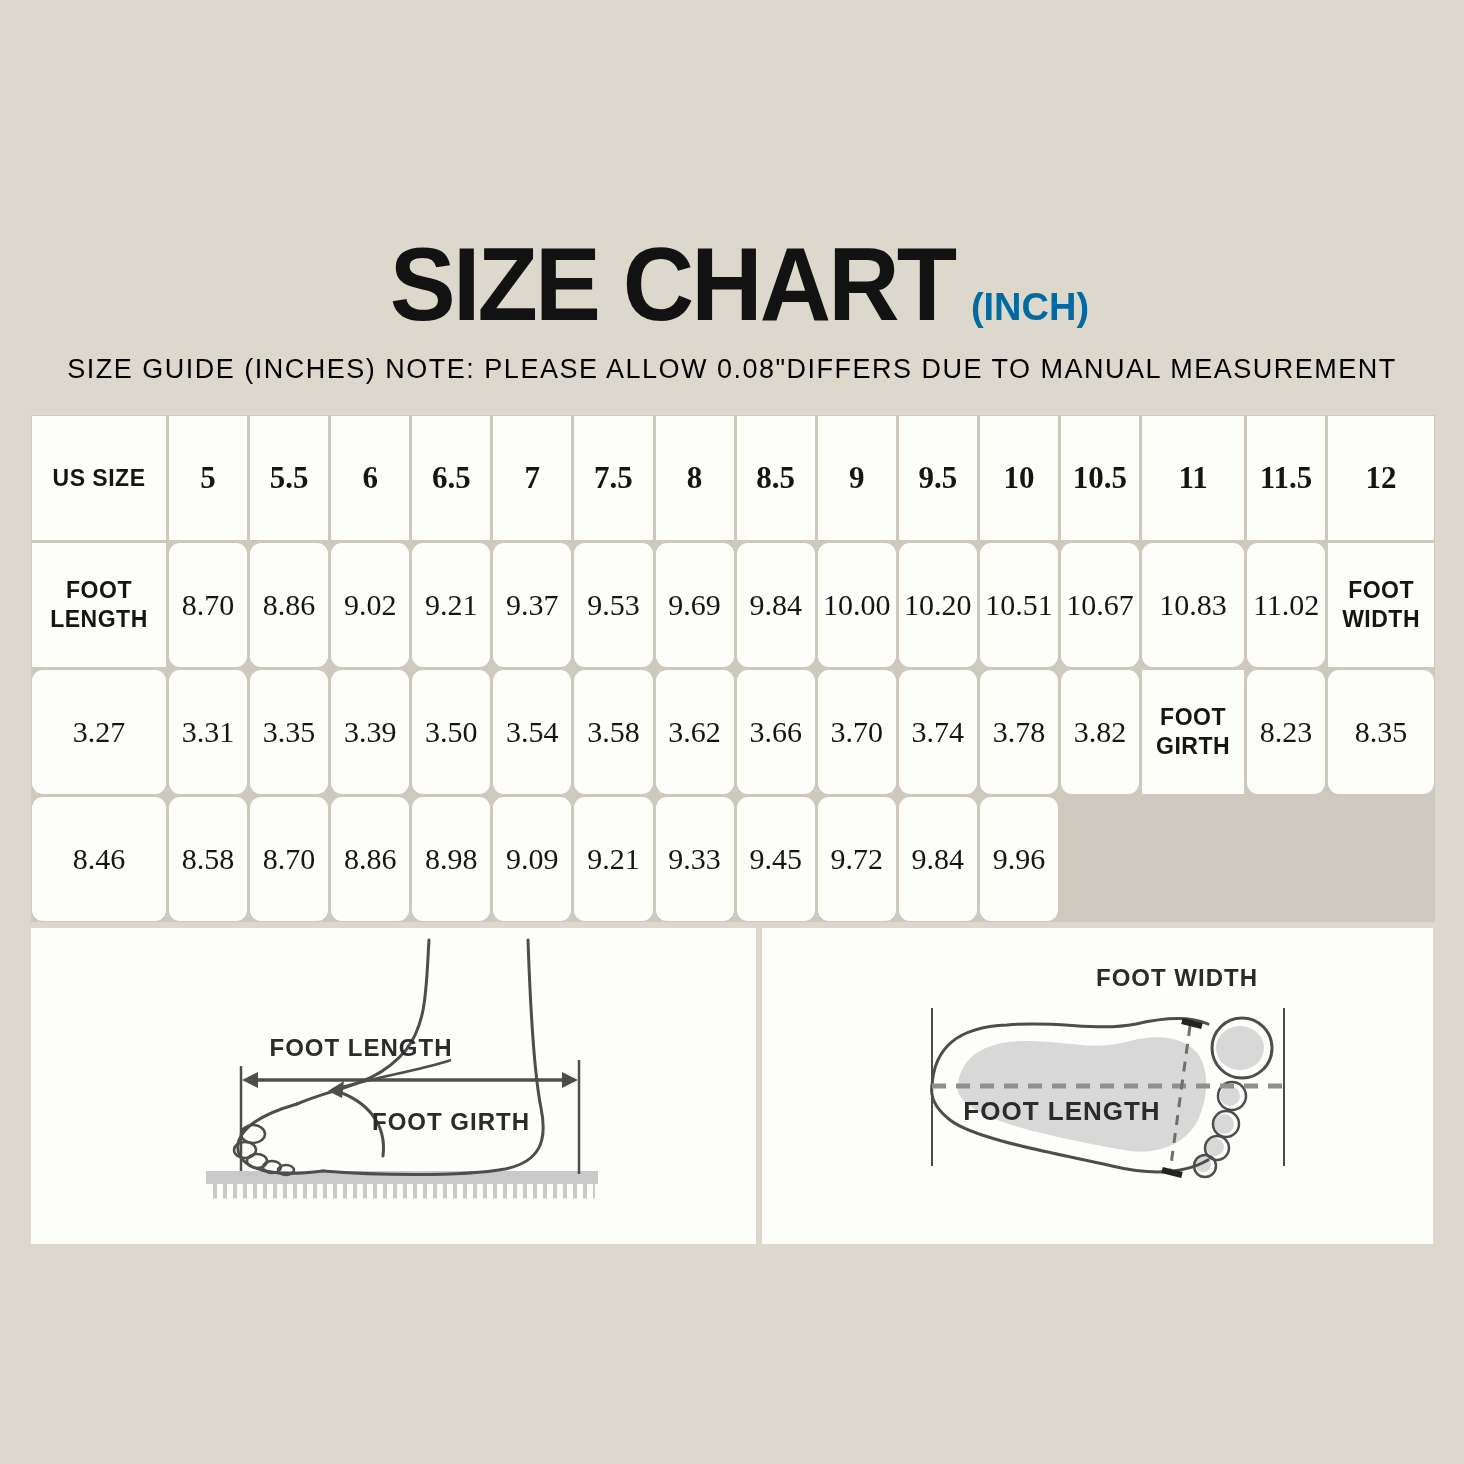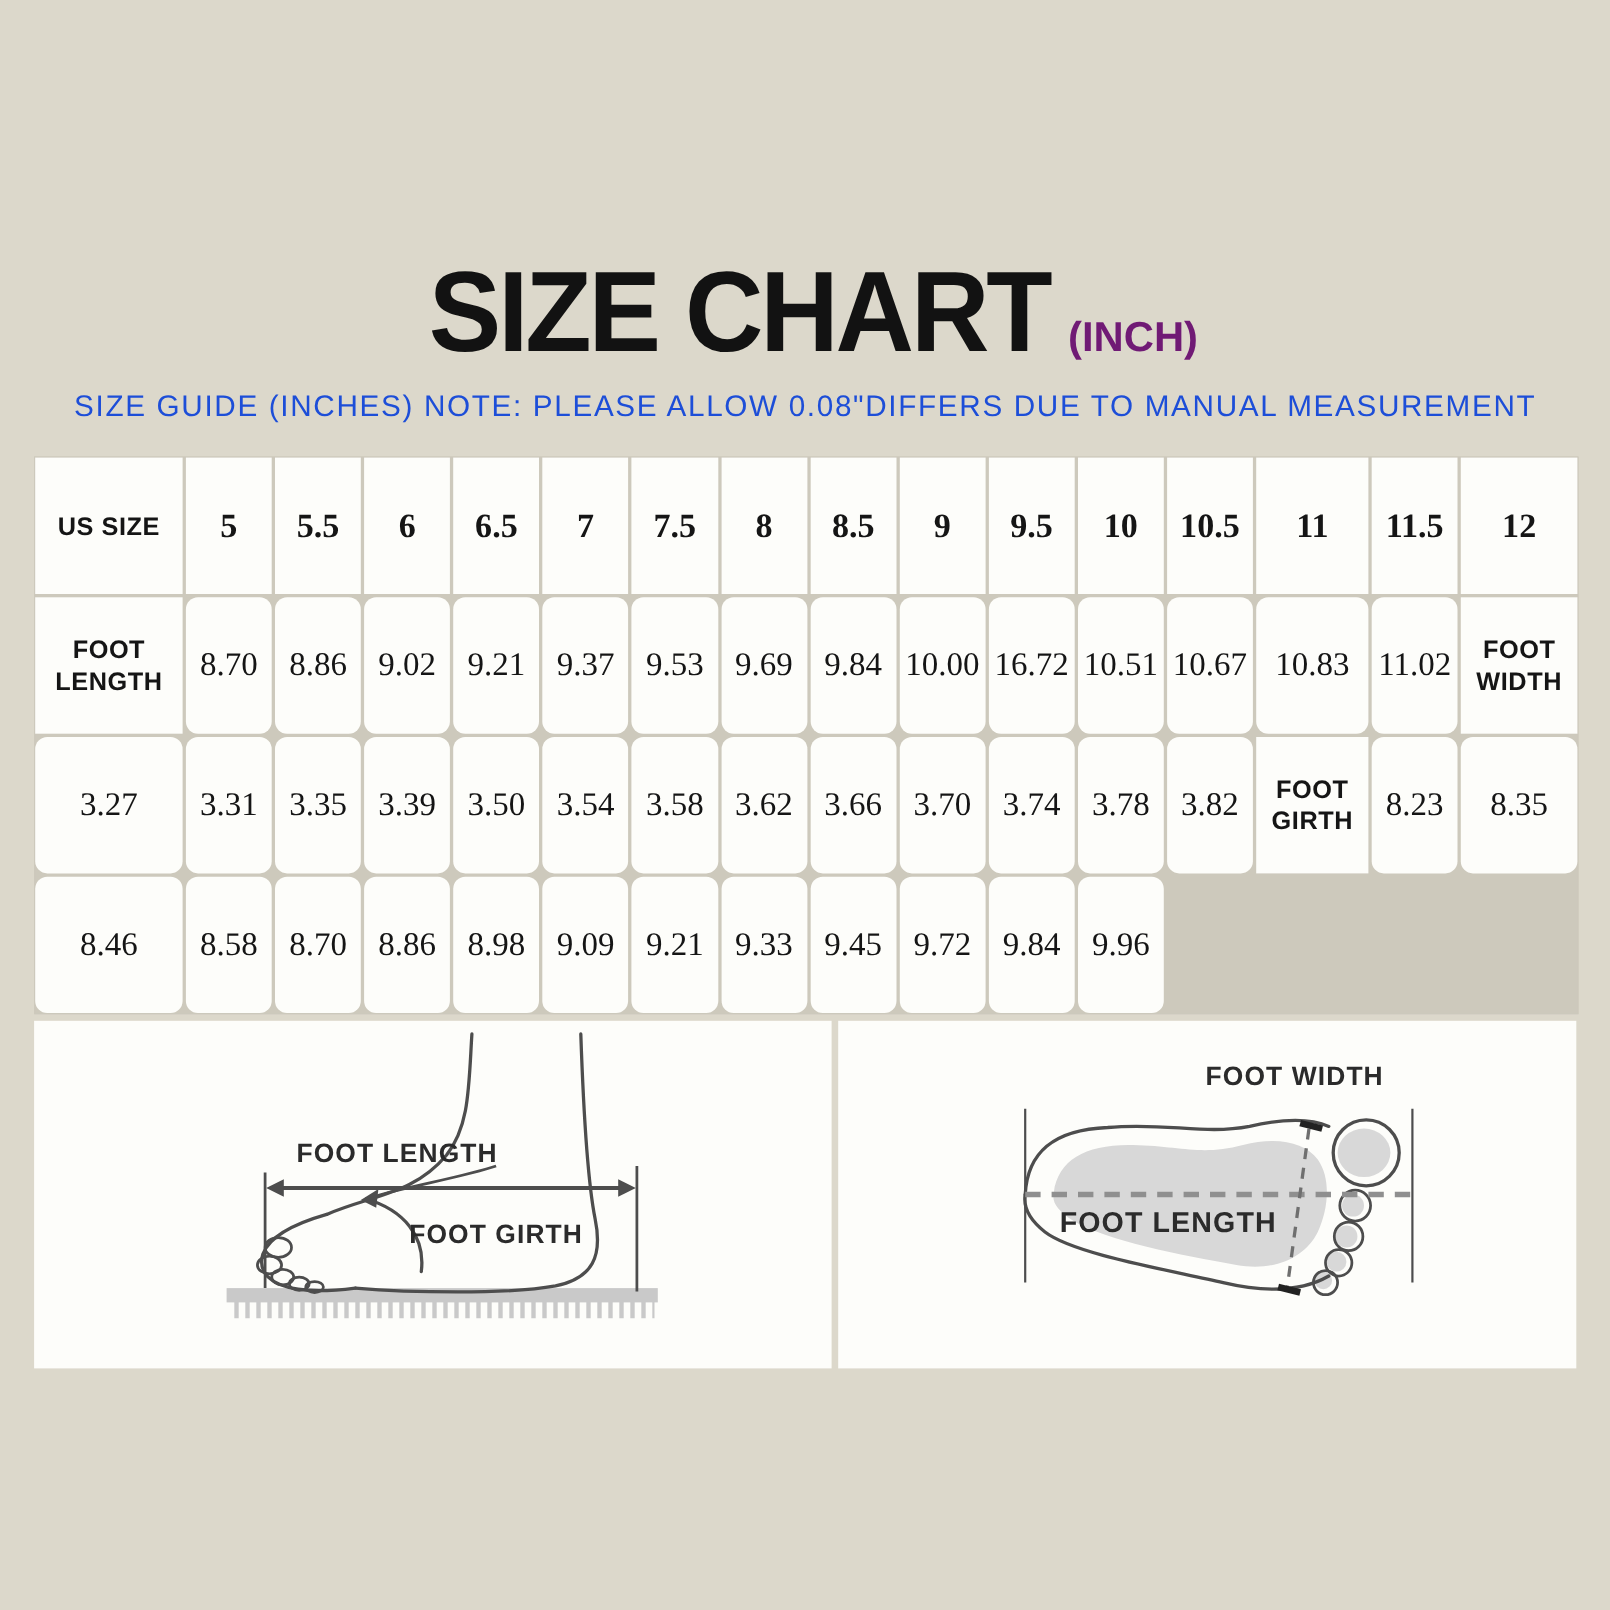--- a/index.html
+++ b/index.html
@@ -10,26 +10,26 @@
     color:#151515;
     overflow:hidden;
   }
   .header{ text-align:center; padding-top:225px; }
   .title-line{ white-space:nowrap; }
   .main-title{
     font-size:104px; font-weight:bold; letter-spacing:-3px;
     color:#121212; display:inline-block; transform:scaleX(.95); transform-origin:center;
   }
   .title-suffix{
-    font-size:38px; font-weight:bold; color:#701a75;
+    font-size:38px; font-weight:bold; color:#0369a1;
     display:inline-block; vertical-align:baseline; margin-left:2px; letter-spacing:0px;
   }
   .subtitle{
     margin-top:10px;
-    font-size:27px; font-weight:normal; color:#1d4ed8;
+    font-size:27px; font-weight:normal; color:#000000;
     letter-spacing:1.5px;
   }
   .size-table{
     width:1402px; margin:30px 0 0 31px;
     display:grid;
     grid-template-columns:134px repeat(15, 1fr);
     grid-auto-rows:124px;
     gap:3px;
     background:#cdc9bc;
     border:1px solid #cdc9bc;
@@ -95,21 +95,21 @@
     <div class="cell rowlabel">FOOT LENGTH</div>
     <div class="cell datacell">8.70</div>
     <div class="cell datacell">8.86</div>
     <div class="cell datacell">9.02</div>
     <div class="cell datacell">9.21</div>
     <div class="cell datacell">9.37</div>
     <div class="cell datacell">9.53</div>
     <div class="cell datacell">9.69</div>
     <div class="cell datacell">9.84</div>
     <div class="cell datacell">10.00</div>
-    <div class="cell datacell">16.72</div>
+    <div class="cell datacell">10.20</div>
     <div class="cell datacell">10.51</div>
     <div class="cell datacell">10.67</div>
     <div class="cell datacell">10.83</div>
     <div class="cell datacell">11.02</div>
     <div class="cell rowlabel">FOOT WIDTH</div>
     <div class="cell datacell">3.27</div>
     <div class="cell datacell">3.31</div>
     <div class="cell datacell">3.35</div>
     <div class="cell datacell">3.39</div>
     <div class="cell datacell">3.50</div>

